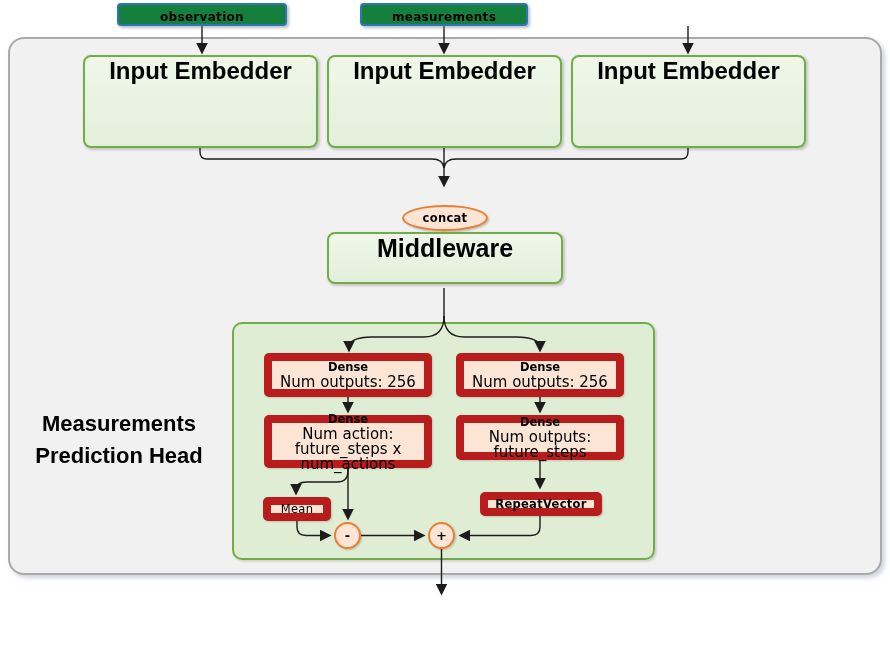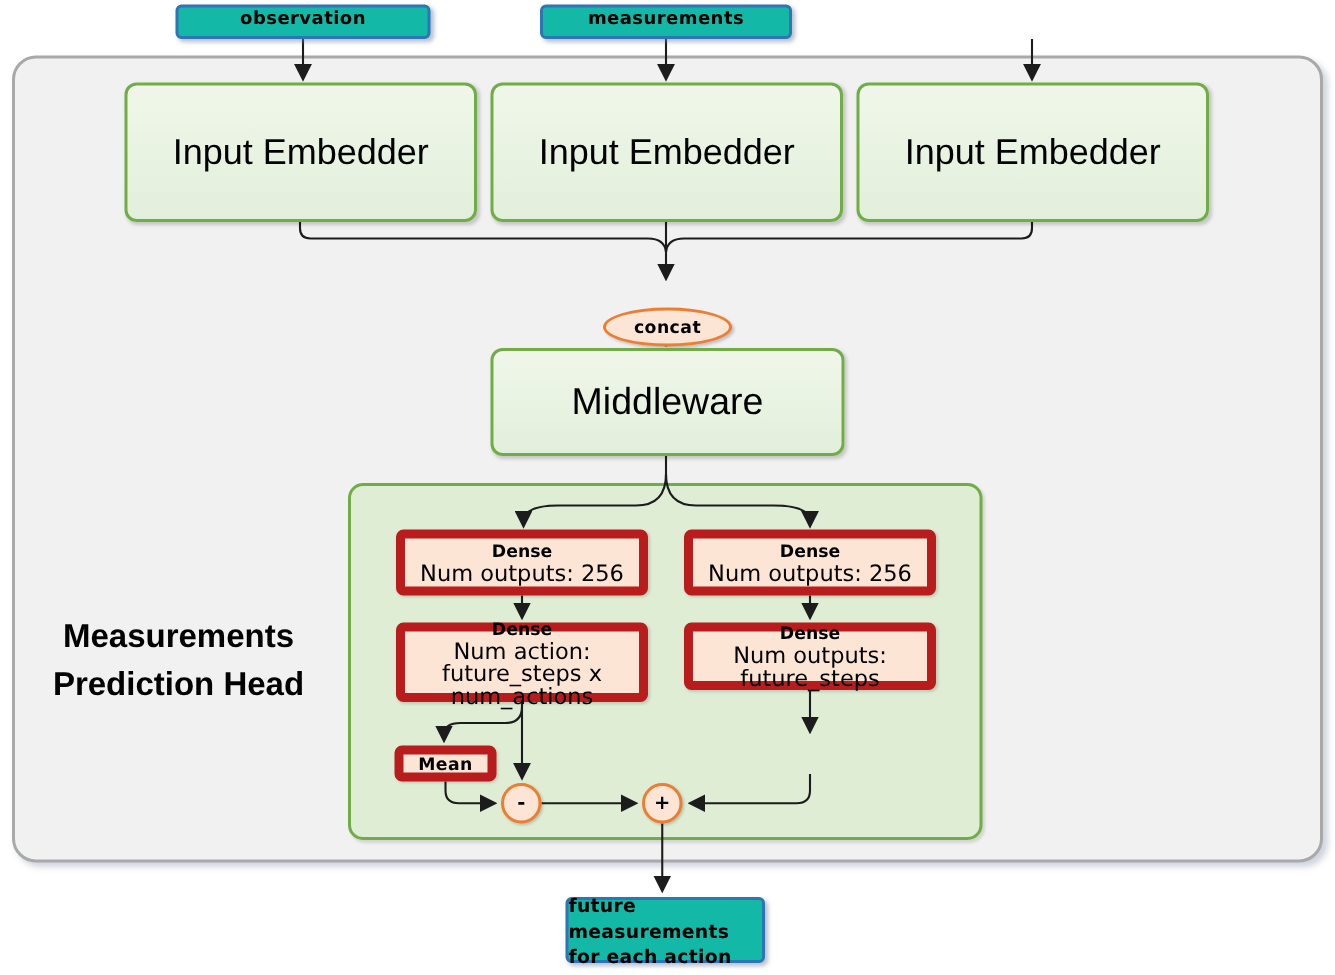--- a/index.html
+++ b/index.html
@@ -6,66 +6,66 @@
   .stage{position:relative;width:890px;height:650px;background:#ffffff;overflow:hidden;
          font-family:"DejaVu Sans",sans-serif;color:#000;}
   .abs{position:absolute;box-sizing:border-box;}
 
   
   .frame{left:8px;top:37px;width:874px;height:538px;background:#f1f1f1;
          border:2px solid #a9a9a9;border-radius:16px;
          box-shadow:3px 3px 4px rgba(130,145,165,.38);}
 
   
-  .bluebox{background:#14b8a6;border:2px solid #2e75b6;border-radius:4px;
-           display:flex;align-items:flex-start;justify-content:center;
+  .bluebox{background:#15803d;border:2px solid #2e75b6;border-radius:4px;
+           display:flex;align-items:flex-end;justify-content:center;
            font-weight:bold;font-size:12px;letter-spacing:.3px;
            box-shadow:2px 2px 3px rgba(110,130,155,.5);}
   .in1{left:117px;top:3px;width:170px;height:23px;}
   .in2{left:360px;top:3px;width:168px;height:23px;}
   .in3{left:603px;top:3px;width:169px;height:23px;}
   .outbox{left:377px;top:598px;width:133px;height:44px;border-width:2.5px;
           flex-direction:column;font-size:12.5px;line-height:17px;letter-spacing:.2px;}
 
   
   .greenbox{background:linear-gradient(#f0f7ea,#e2efda);border:2.5px solid #70ad47;
-            border-radius:8px;display:flex;align-items:center;justify-content:center;
-            font-family:"Liberation Sans",sans-serif;font-weight:normal;
+            border-radius:8px;display:flex;justify-content:center;
+            font-family:"Liberation Sans",sans-serif;font-weight:bold;
             box-shadow:1.5px 1.5px 2.5px rgba(0,0,0,.18);}
   .emb{top:55px;width:235px;height:93px;font-size:24px;}
   .emb1{left:83px;} .emb2{left:327px;} .emb3{left:571px;}
-  .middleware{left:327px;top:232px;width:236px;height:72px;font-size:25px;}
+  .middleware{left:327px;top:232px;width:236px;height:52px;font-size:25px;}
 
   
   .concat{left:402px;top:205px;width:86px;height:26px;border-radius:50%;
           background:#fce5d5;border:2.5px solid #ed7d31;
           display:flex;align-items:center;justify-content:center;
           font-weight:bold;font-size:11.5px;letter-spacing:.3px;
           box-shadow:1.5px 1.5px 2px rgba(0,0,0,.2);}
 
   
   .headbox{left:232px;top:322px;width:423px;height:238px;background:#dfedd4;
            border:2.5px solid #70ad47;border-radius:10px;
            box-shadow:1.5px 1.5px 2px rgba(0,0,0,.12);}
 
   .headtitle{left:14px;top:408px;width:210px;text-align:center;
              font-family:"Liberation Sans",sans-serif;font-weight:bold;
              font-size:22px;line-height:32px;color:#000;}
 
   
-  .orangebox{background:#fce5d5;border:6px solid #b91c1c;border-radius:5px;
+  .orangebox{background:#fce5d5;border:8px solid #b91c1c;border-radius:5px;
              display:flex;flex-direction:column;align-items:center;justify-content:center;
              text-align:center;box-shadow:1px 1px 2px rgba(0,0,0,.15);}
   .orangebox .t{font-weight:bold;font-size:11.5px;line-height:15px;}
   .orangebox .s{font-size:15px;line-height:15px;}
   .dl1{left:264px;top:353px;width:168px;height:44px;}
   .dr1{left:456px;top:353px;width:168px;height:44px;}
   .dl2{left:264px;top:415px;width:168px;height:53px;}
   .dr2{left:456px;top:415px;width:168px;height:45px;}
-  .mean{left:263px;top:497px;width:68px;height:24px;font-weight:bold;font-size:11.5px;
+  .mean{left:263px;top:497px;width:68px;height:24px;font-weight:normal;font-size:11.5px;
         flex-direction:row;letter-spacing:.3px;}
   .repeat{left:480px;top:492px;width:122px;height:24px;font-weight:bold;font-size:11.5px;
           flex-direction:row;letter-spacing:.3px;}
   .opnode{width:27px;height:27px;border-radius:50%;background:#fce5d5;
           border:2.5px solid #ed7d31;display:flex;align-items:center;justify-content:center;
           font-weight:bold;font-size:13px;box-shadow:1px 1px 2px rgba(0,0,0,.2);}
   .minus{left:334px;top:522px;}
   .plus{left:428px;top:522px;}
 
   .wires{position:absolute;left:0;top:0;pointer-events:none;}
@@ -160,26 +160,25 @@
     <div class="s">future_steps x num_actions</div>
   </div>
   <div class="abs orangebox dr2">
     <div class="t">Dense</div>
     <div class="s">Num outputs: future_steps</div>
   </div>
 
   <div class="abs orangebox mean">
     <span>Mean</span>
   </div>
+  <div class="abs orangebox repeat">
+    <span>RepeatVector</span>
+  </div>
 
   <div class="abs opnode minus">
     <span>-</span>
   </div>
   <div class="abs opnode plus">
     <span>+</span>
   </div>
 
-  <div class="abs bluebox outbox">
-    <div>future measurements</div>
-    <div>for each action</div>
-  </div>
 
 </div>
 
 </body></html>

